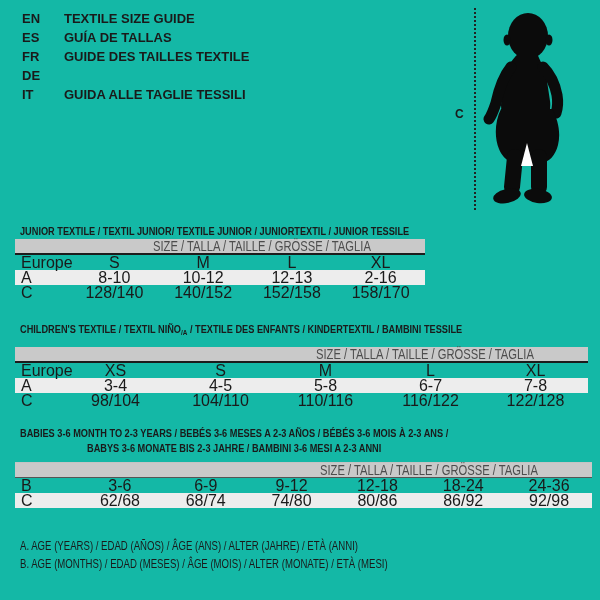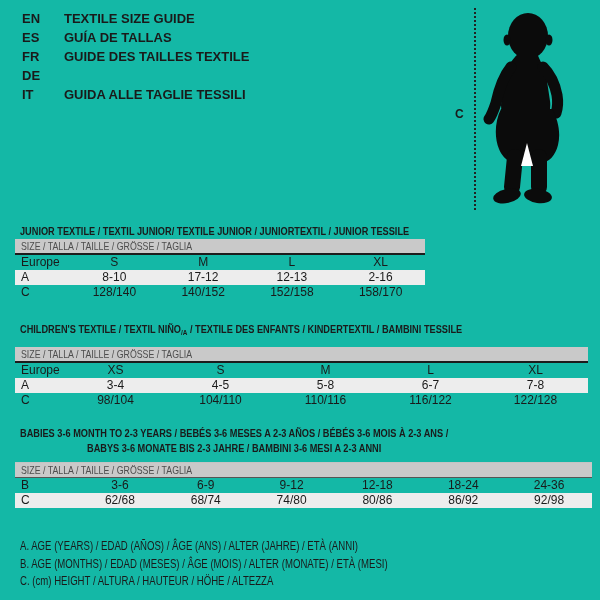--- a/index.html
+++ b/index.html
@@ -30,28 +30,28 @@
   .measure-line{position:absolute;left:474px;top:8px;height:202px;width:0;border-left:2px dotted #222;}
   .measure-label{position:absolute;left:455px;top:107px;font-weight:bold;font-size:12px;}
   .baby-svg{position:absolute;left:481px;top:9px;width:88px;height:196px;}
 
   
   .sec-title{position:absolute;left:20px;font-weight:bold;font-size:11.5px;line-height:15px;white-space:nowrap;}
   .sub{font-size:8px;vertical-align:-2px;}
 
   
   table.sizes{position:absolute;left:15px;border-collapse:collapse;table-layout:fixed;}
-  table.sizes td{height:15px;line-height:15px;font-size:12px;text-align:center;padding:0;color:var(--text);}
+  table.sizes td{height:15px;line-height:15px;font-size:16px;text-align:center;padding:0;color:var(--text);}
   table.sizes td.lbl{text-align:left;padding-left:6px;}
   tr.hdr td{
     background:var(--header-bar);
     border-bottom:2px solid #1c1c1c;
     height:14px;line-height:14px;
-    text-align:left;padding-left:6px;
-    font-size:11px;color:var(--header-text);
+    text-align:right;padding-left:6px;
+    font-size:14px;color:var(--header-text);
   }
   table.babies tr.hdr td{border-bottom:1px solid #555;border-top:1px solid #c4c4c4;}
   tr.shade td{background:var(--row-shade);}
 
   
   .notes{position:absolute;left:20px;top:538px;}
   .note-line{height:17.5px;line-height:17.5px;font-weight:normal;font-size:12px;white-space:nowrap;}
 </style>
 </head>
 <body>
@@ -117,21 +117,21 @@
     <tr>
       <td class="lbl">Europe</td>
       <td>S</td>
       <td>M</td>
       <td>L</td>
       <td>XL</td>
     </tr>
     <tr class="shade">
       <td class="lbl">A</td>
       <td>8-10</td>
-      <td>17-12</td>
+      <td>10-12</td>
       <td>12-13</td>
       <td>2-16</td>
     </tr>
     <tr>
       <td class="lbl">C</td>
       <td>128/140</td>
       <td>140/152</td>
       <td>152/158</td>
       <td>158/170</td>
     </tr>
@@ -216,16 +216,15 @@
       <td>80/86</td>
       <td>86/92</td>
       <td>92/98</td>
     </tr>
   </tbody>
     </table>
 
   <div class="notes">
     <div class="note-line"><span class="cond">A. AGE (YEARS) / EDAD (AÑOS) / ÂGE (ANS) / ALTER (JAHRE) / ETÀ (ANNI)</span></div>
     <div class="note-line"><span class="cond">B. AGE (MONTHS) / EDAD (MESES) / ÂGE (MOIS) / ALTER (MONATE) / ETÀ (MESI)</span></div>
-    <div class="note-line"><span class="cond">C. (cm) HEIGHT / ALTURA / HAUTEUR / HÖHE / ALTEZZA</span></div>
   </div>
 
 </div>
 
 </body></html>

